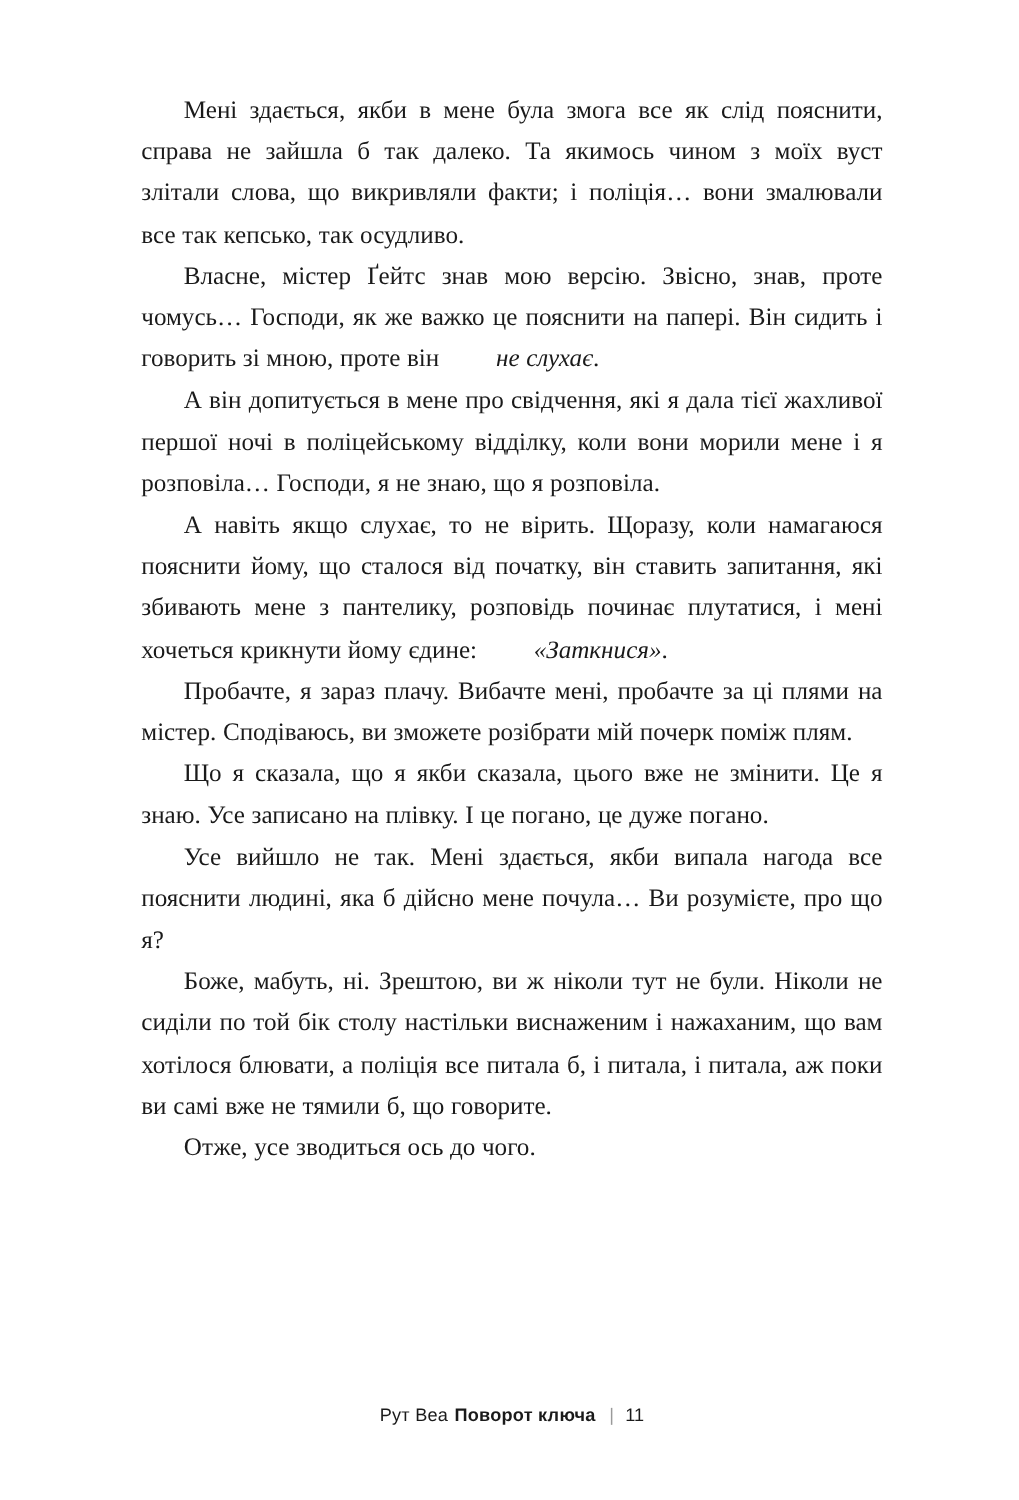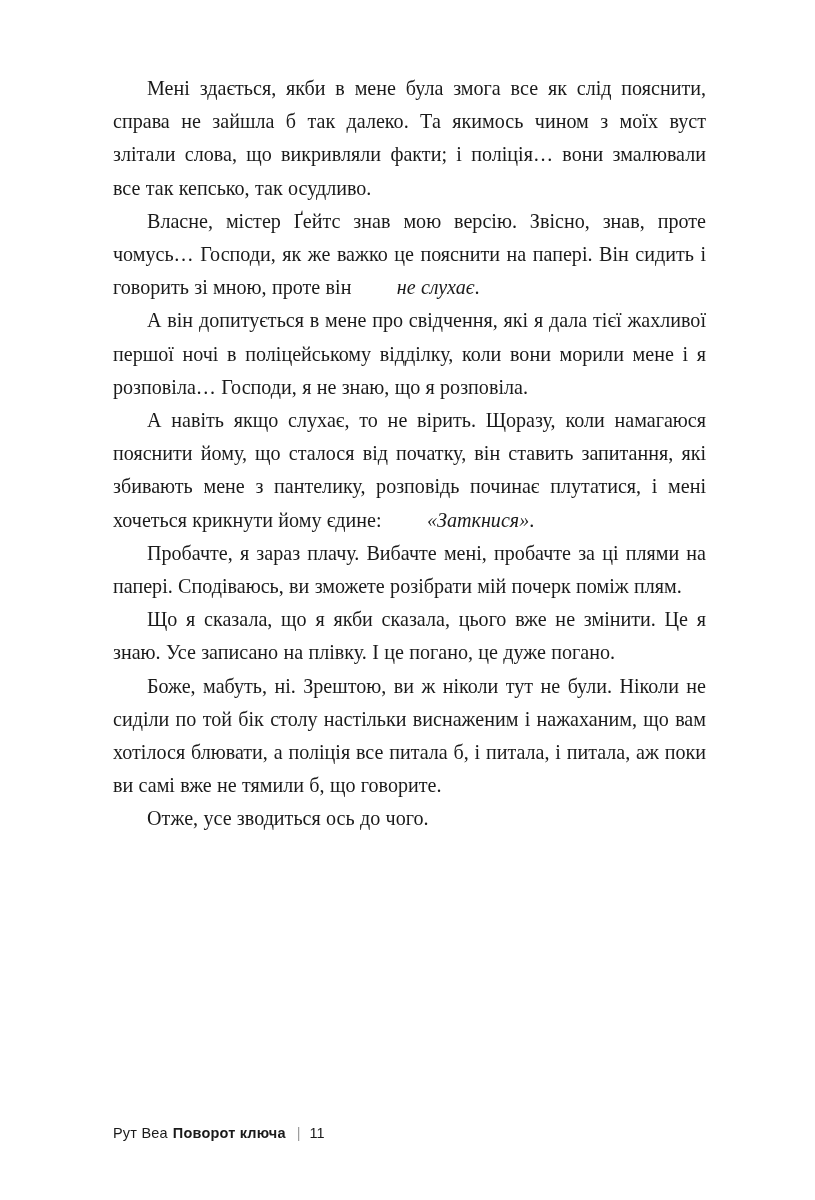--- a/index.html
+++ b/index.html
@@ -34,21 +34,21 @@
   }
   .para em {
     font-style: italic;
     margin-left: 40px;
   }
   .footer {
     position: absolute;
     left: 113px;
     top: 1125px;
     width: 593px;
-    text-align: left;
+    text-align: center;
     font-family: "Liberation Sans", sans-serif;
     font-size: 14.5px;
     color: #1a1a1a;
     white-space: nowrap;
   }
   .footer .author {
     font-weight: normal;
     letter-spacing: 0.2px;
   }
   .footer .title {
@@ -71,22 +71,23 @@
 <div class="page">
   <div class="content">
 
     <p class="para">Мені здається, якби в мене була змога все як слід пояснити, справа не зайшла б так далеко. Та якимось чином з моїх вуст злітали слова, що викривляли факти; і поліція… вони змалювали все так кепсько, так осудливо.</p>
 
     <p class="para"><span>Власне, містер Ґейтс знав мою версію. Звісно, знав, проте чомусь… Господи, як же важко це пояснити на папері. Він сидить і говорить зі мною, проте він </span><em>не слухає</em><span>.</span></p>
 
     <p class="para">А він допитується в мене про свідчення, які я дала тієї жахливої першої ночі в поліцейському відділку, коли вони морили мене і я розповіла… Господи, я не знаю, що я розповіла.</p>
 
     <p class="para"><span>А навіть якщо слухає, то не вірить. Щоразу, коли намагаюся пояснити йому, що сталося від початку, він ставить запитання, які збивають мене з пантелику, розповідь починає плутатися, і мені хочеться крикнути йому єдине: </span><em>«Заткнися»</em><span>.</span></p>
-    <p class="para">Пробачте, я зараз плачу. Вибачте мені, пробачте за ці плями на папері. Сподіваюсь, ви зможете розібрати мій почерк поміж плям.</p>
+    <p class="para">Пробачте, я зараз плачу. Вибачте мені, пробачте за ці плями на містер. Сподіваюсь, ви зможете розібрати мій почерк поміж плям.</p>
     <p class="para">Що я сказала, що я якби сказала, цього вже не змінити. Це я знаю. Усе записано на плівку. І це погано, це дуже погано.</p>
+    <p class="para">Усе вийшло не так. Мені здається, якби випала нагода все пояснити людині, яка б дійсно мене почула… Ви розумієте, про що я?</p>
     <p class="para">Боже, мабуть, ні. Зрештою, ви ж ніколи тут не були. Ніколи не сиділи по той бік столу настільки виснаженим і нажаханим, що вам хотілося блювати, а поліція все питала б, і питала, і питала, аж поки ви самі вже не тямили б, що говорите.</p>
     <p class="para">Отже, усе зводиться ось до чого.</p>
 
   </div>
 
   <div class="footer">
     <span class="author">Рут Веа</span><span class="title">Поворот ключа</span><span class="sep">|</span><span class="pagenum">11</span>
   </div>
 </div>
 

